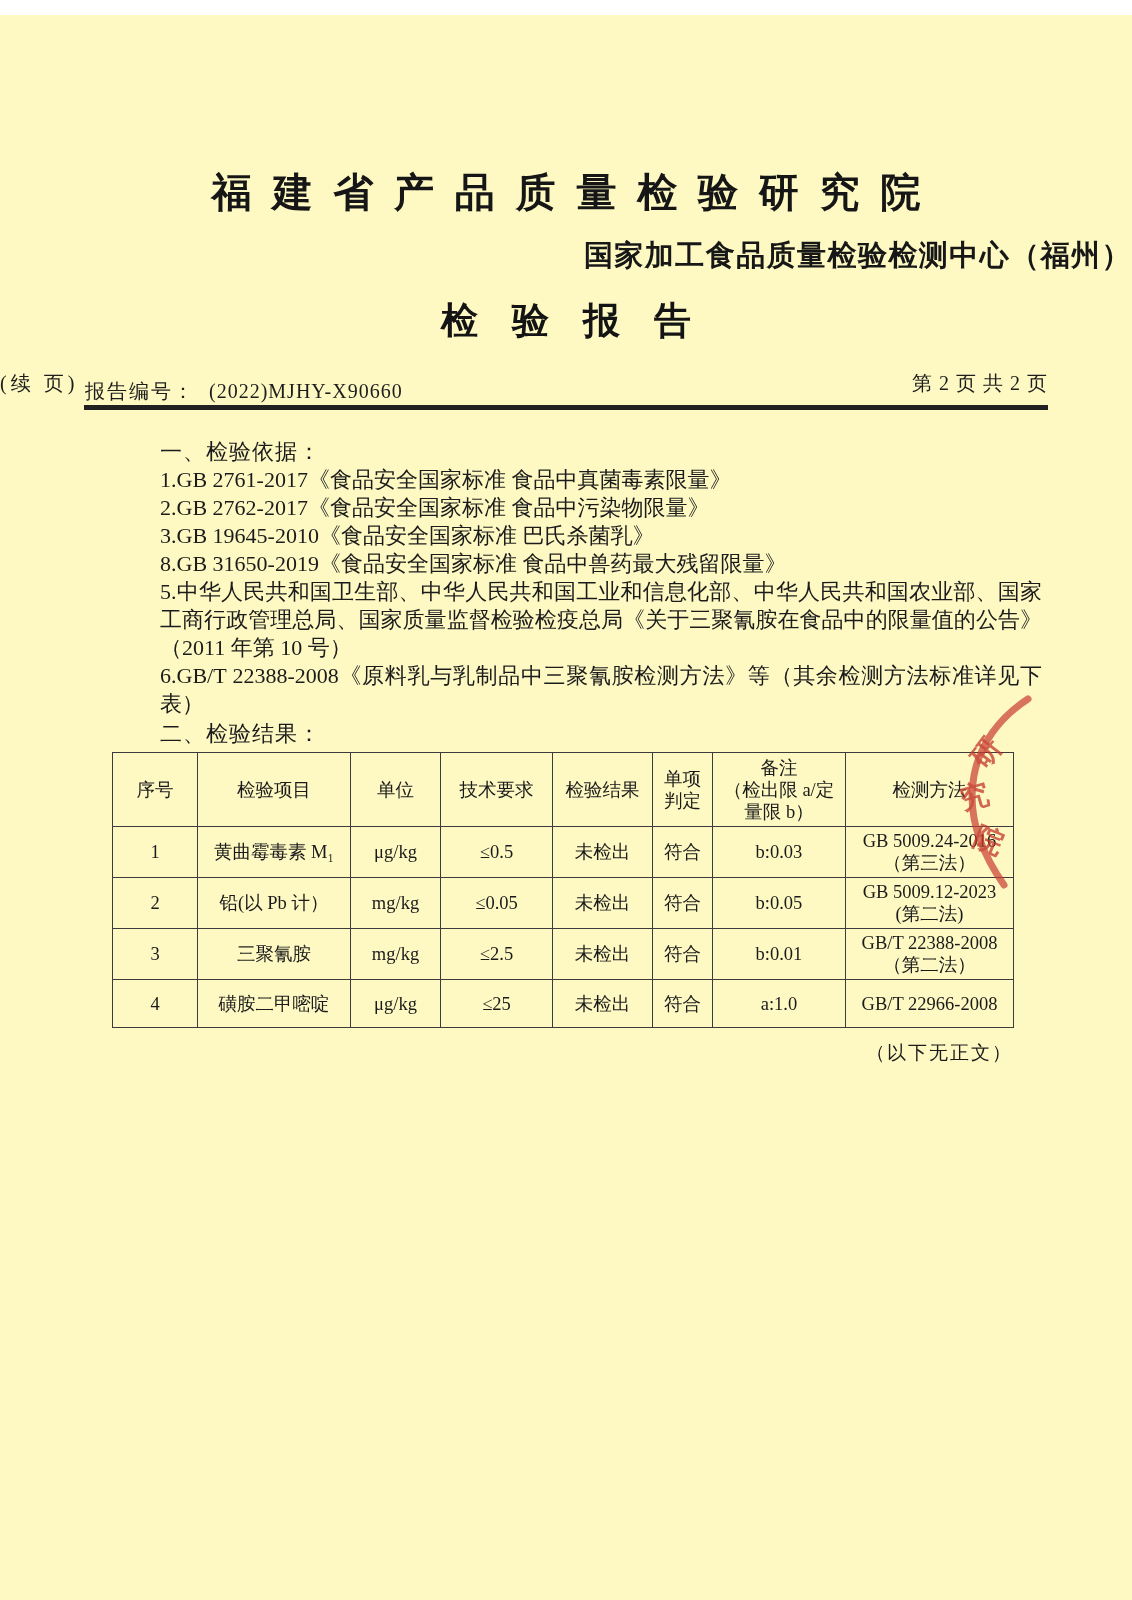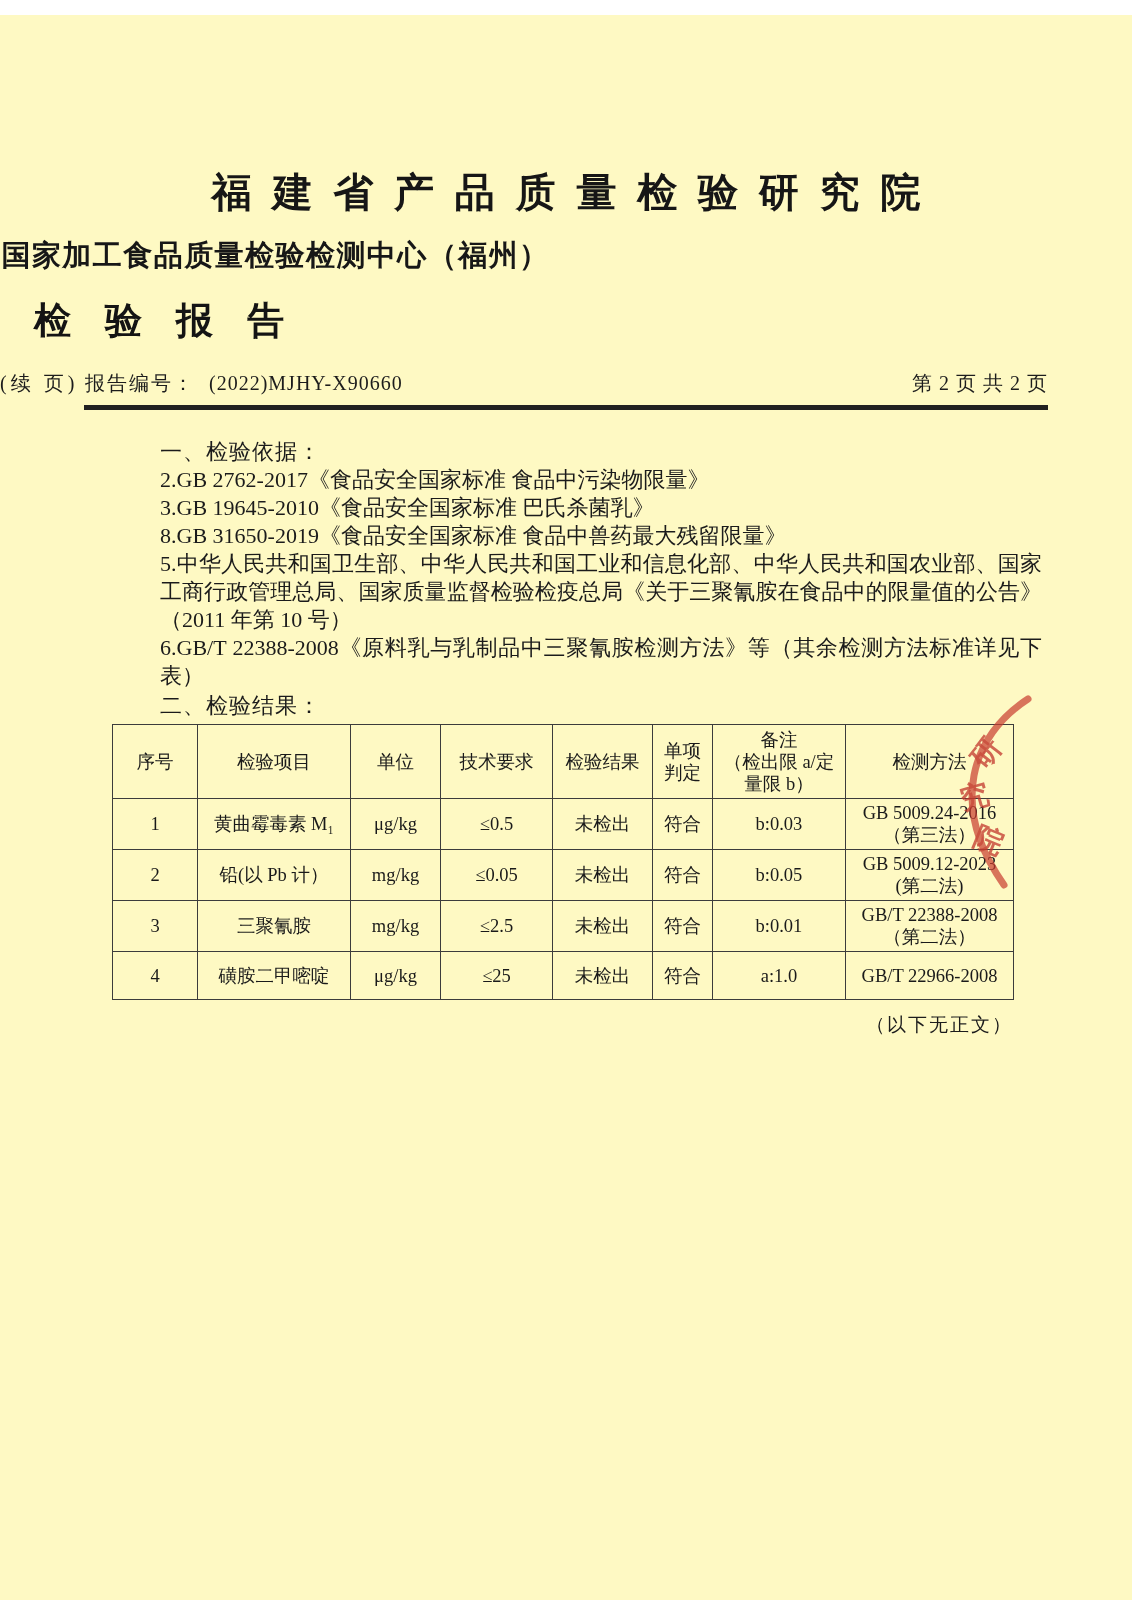--- a/index.html
+++ b/index.html
@@ -19,44 +19,44 @@
     margin-top: 150px;
     text-align: center;
     font-size: 40px;
     font-weight: bold;
     letter-spacing: 0.52em;
     padding-left: 0.52em;
     color: #161616;
   }
   .center-name {
     margin-top: 16px;
-    text-align: left;
+    text-align: right;
     font-size: 29px;
     font-weight: bold;
     letter-spacing: 0.05em;
     padding-left: 0.05em;
     color: #171717;
   }
   .report-title {
     margin-top: 20px;
-    text-align: left;
+    text-align: center;
     font-size: 37px;
     font-weight: bold;
     letter-spacing: 0.92em;
     padding-left: 0.92em;
     color: #141414;
   }
   
   .meta-row {
     position: relative;
     margin-top: 24px;
     height: 28px;
     font-size: 20px;
   }
-  .meta-left { position: absolute; left: 85px; top: 0; }
+  .meta-left { position: absolute; left: 85px; top: 8px; }
   .meta-left .label { letter-spacing: 2px; }
   .meta-left .value { margin-left: 14px; letter-spacing: 1px; }
   .meta-center {
     position: absolute; left: 0; right: 0; top: 0;
     text-align: left; letter-spacing: 4px;
   }
   .meta-right { position: absolute; right: 84px; top: 0; letter-spacing: 1px; }
   .header-rule {
     margin: 7px auto 0 84px;
     width: 964px;
@@ -138,20 +138,21 @@
     <span class="meta-left">
       <span class="label">报告编号：</span><span class="value">(2022)MJHY-X90660</span>
     </span>
     <span class="meta-center">(续 页)</span>
     <span class="meta-right">第 2 页  共 2 页</span>
   </div>
   <div class="header-rule"></div>
 
   <div class="body-text">
     <div class="heading">一、检验依据：</div>
+    <div class="basis-item">1.GB 2761-2017《食品安全国家标准 食品中真菌毒素限量》</div>
     <div class="basis-item">2.GB 2762-2017《食品安全国家标准 食品中污染物限量》</div>
     <div class="basis-item">3.GB 19645-2010《食品安全国家标准 巴氏杀菌乳》</div>
     <div class="basis-item">8.GB 31650-2019《食品安全国家标准 食品中兽药最大残留限量》</div>
     <div class="basis-item">5.中华人民共和国卫生部、中华人民共和国工业和信息化部、中华人民共和国农业部、国家工商行政管理总局、国家质量监督检验检疫总局《关于三聚氰胺在食品中的限量值的公告》（2011 年第 10 号）</div>
     <div class="basis-item">6.GB/T 22388-2008《原料乳与乳制品中三聚氰胺检测方法》等（其余检测方法标准详见下表）</div>
     <div class="heading results-heading">二、检验结果：</div>
   </div>
 
   <div class="table-wrap">
     <table class="results">

